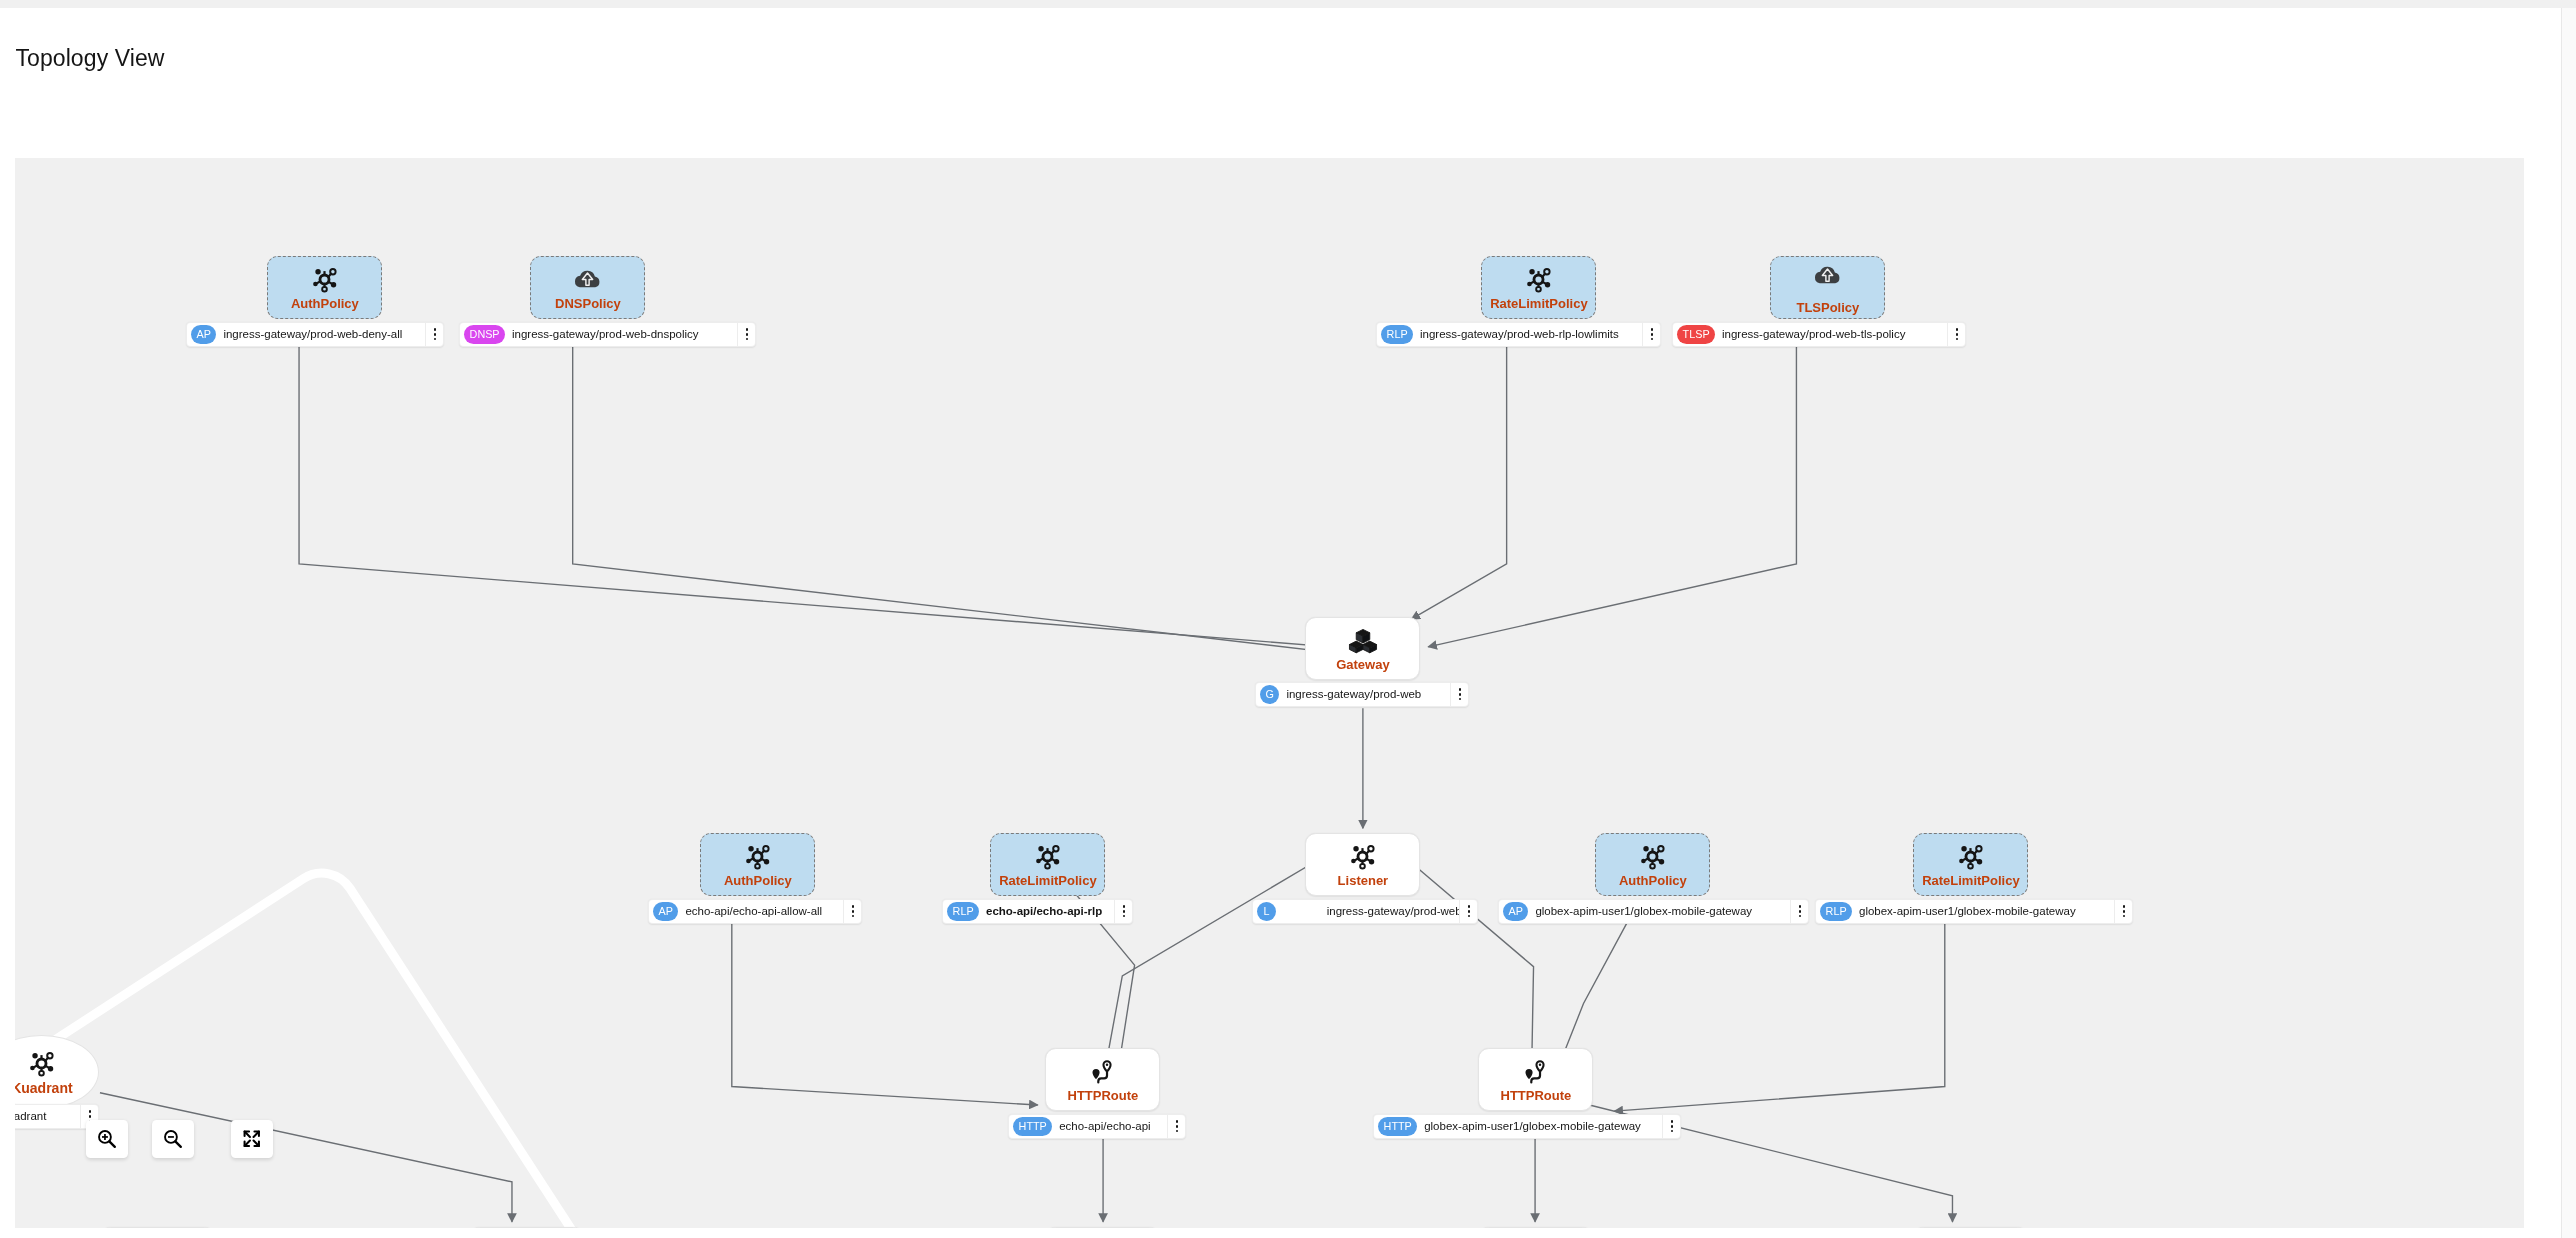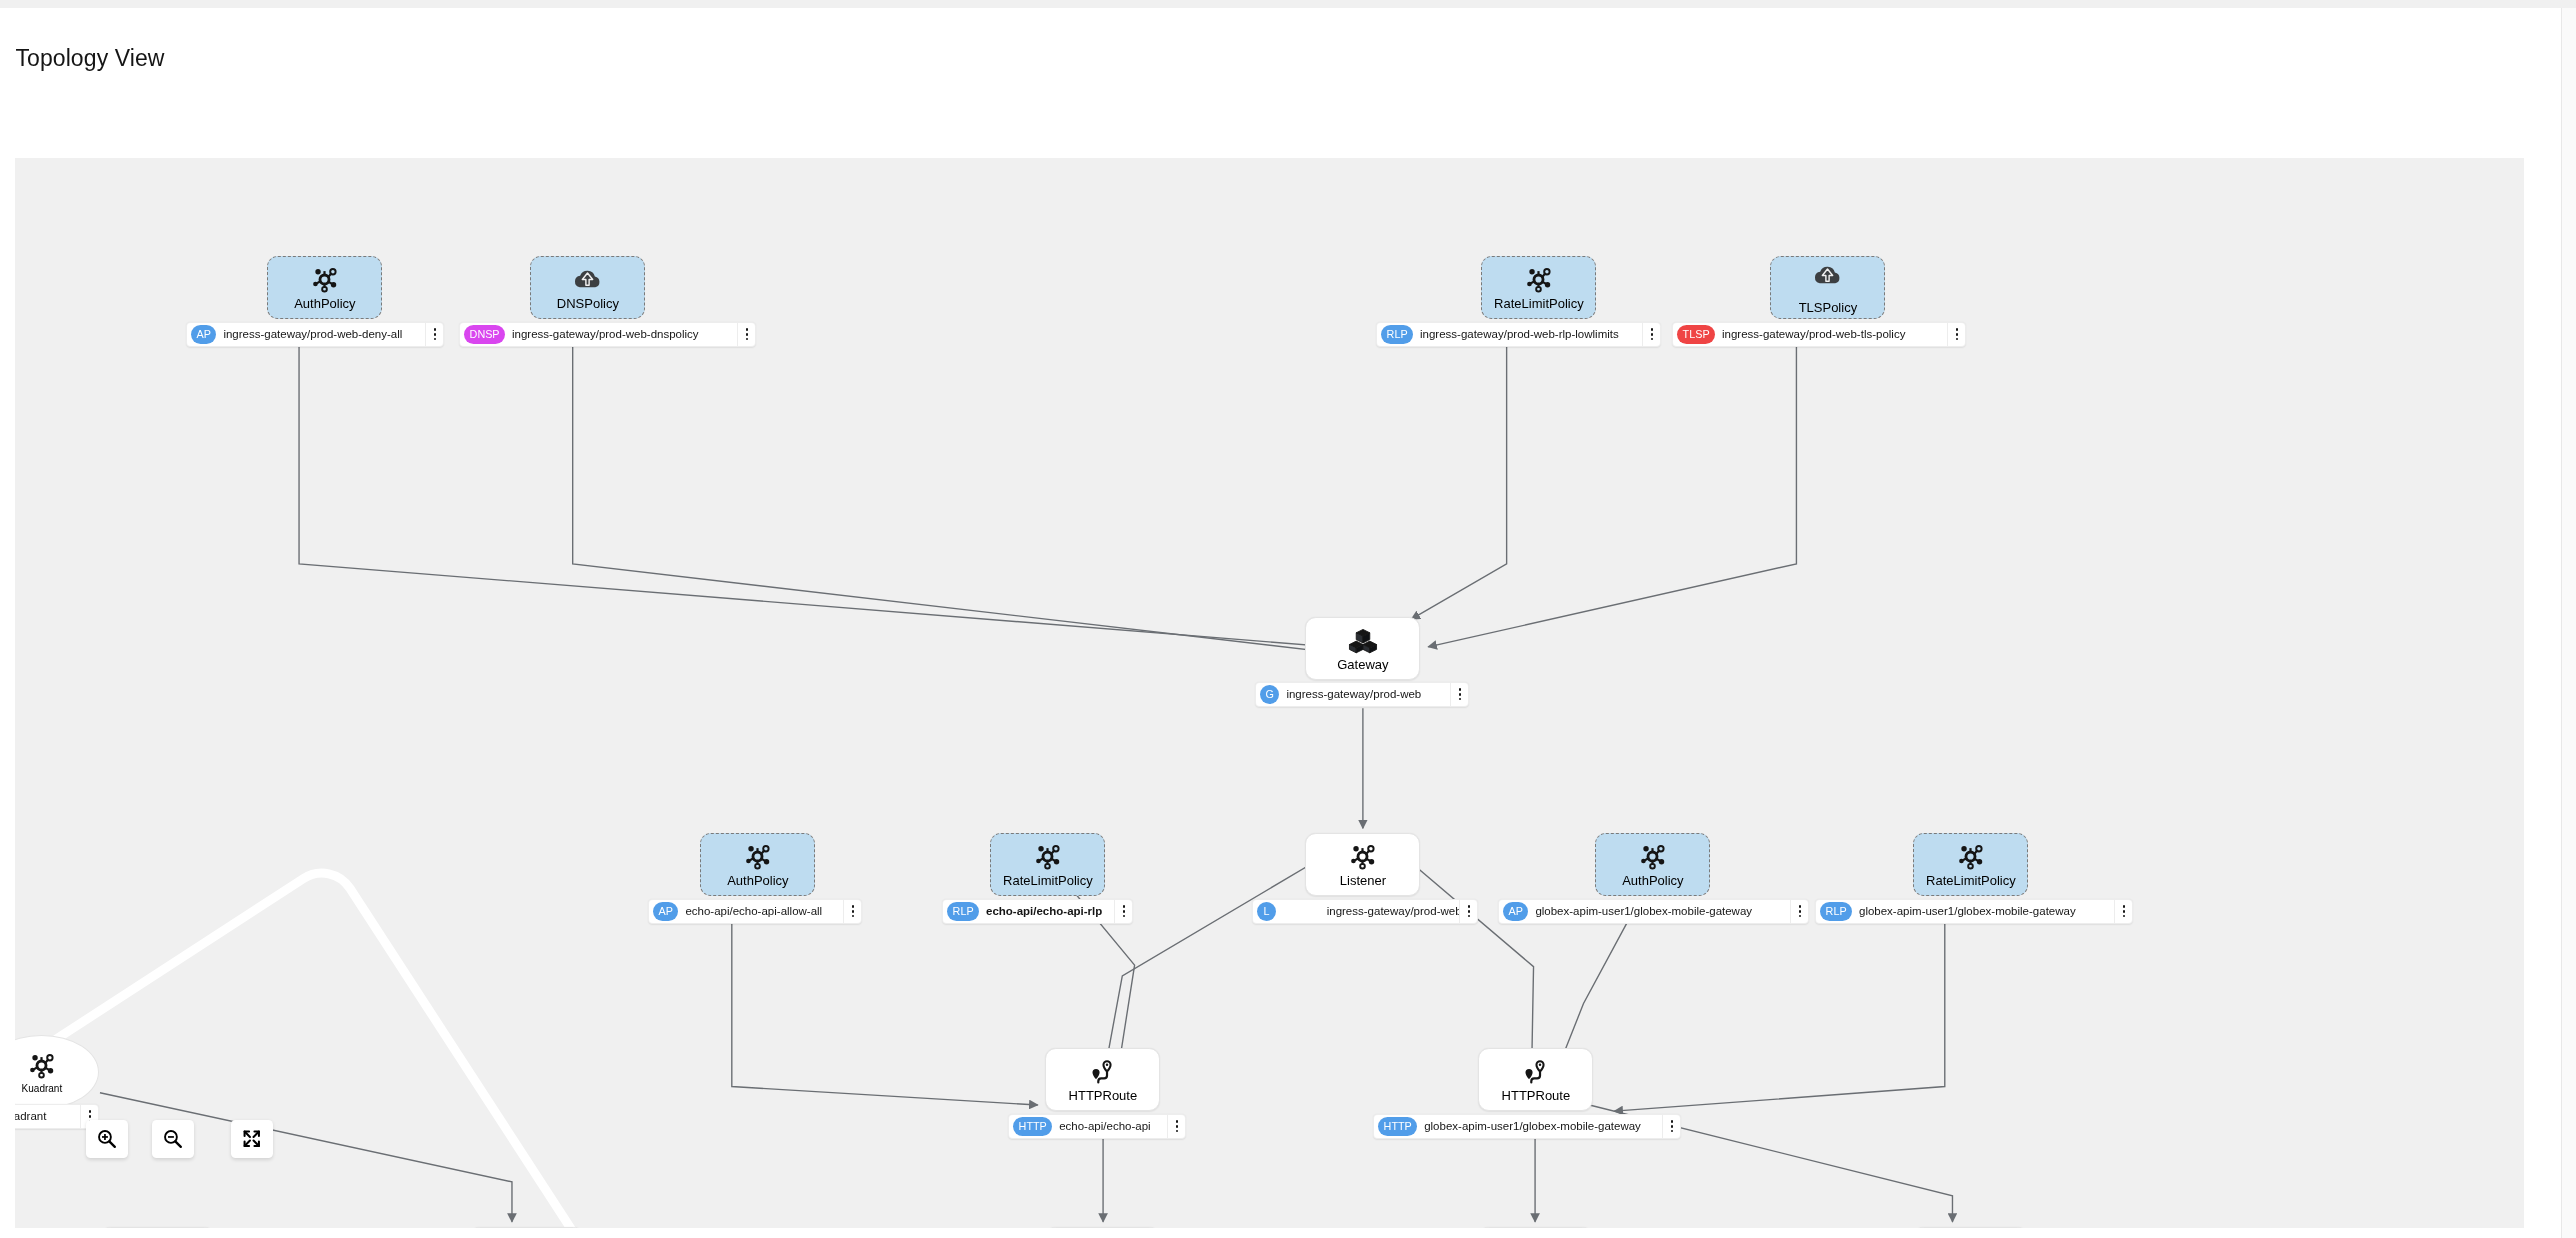--- a/index.html
+++ b/index.html
@@ -73,24 +73,24 @@
   }
   .node.ellipse {
     border-radius: 50%;
     background: #ffffff;
     border: 0.8px solid #e4e4e4;
     width: 115px; height: 74px;
   }
   .node .glyph { height: 31px; display:flex; align-items:center; justify-content:center; }
   .node .glyph svg { display:block; }
   .node .nlabel {
-    font-size: 13px; font-weight: 400; color: #000000;
+    font-size: 13px; font-weight: 700; color: #c2410c;
     margin-top: 1.5px; white-space: nowrap;
   }
-  .node.ellipse .nlabel { font-size: 10px; }
+  .node.ellipse .nlabel { font-size: 14px; }
 
   
   .chip {
     position: absolute;
     height: 24.6px;
     background: #ffffff;
     border: 0.8px solid #ededed;
     border-radius: 4.6px;
     display: flex; align-items: center;
     box-shadow: 0 0.8px 1.5px rgba(0,0,0,.08);

